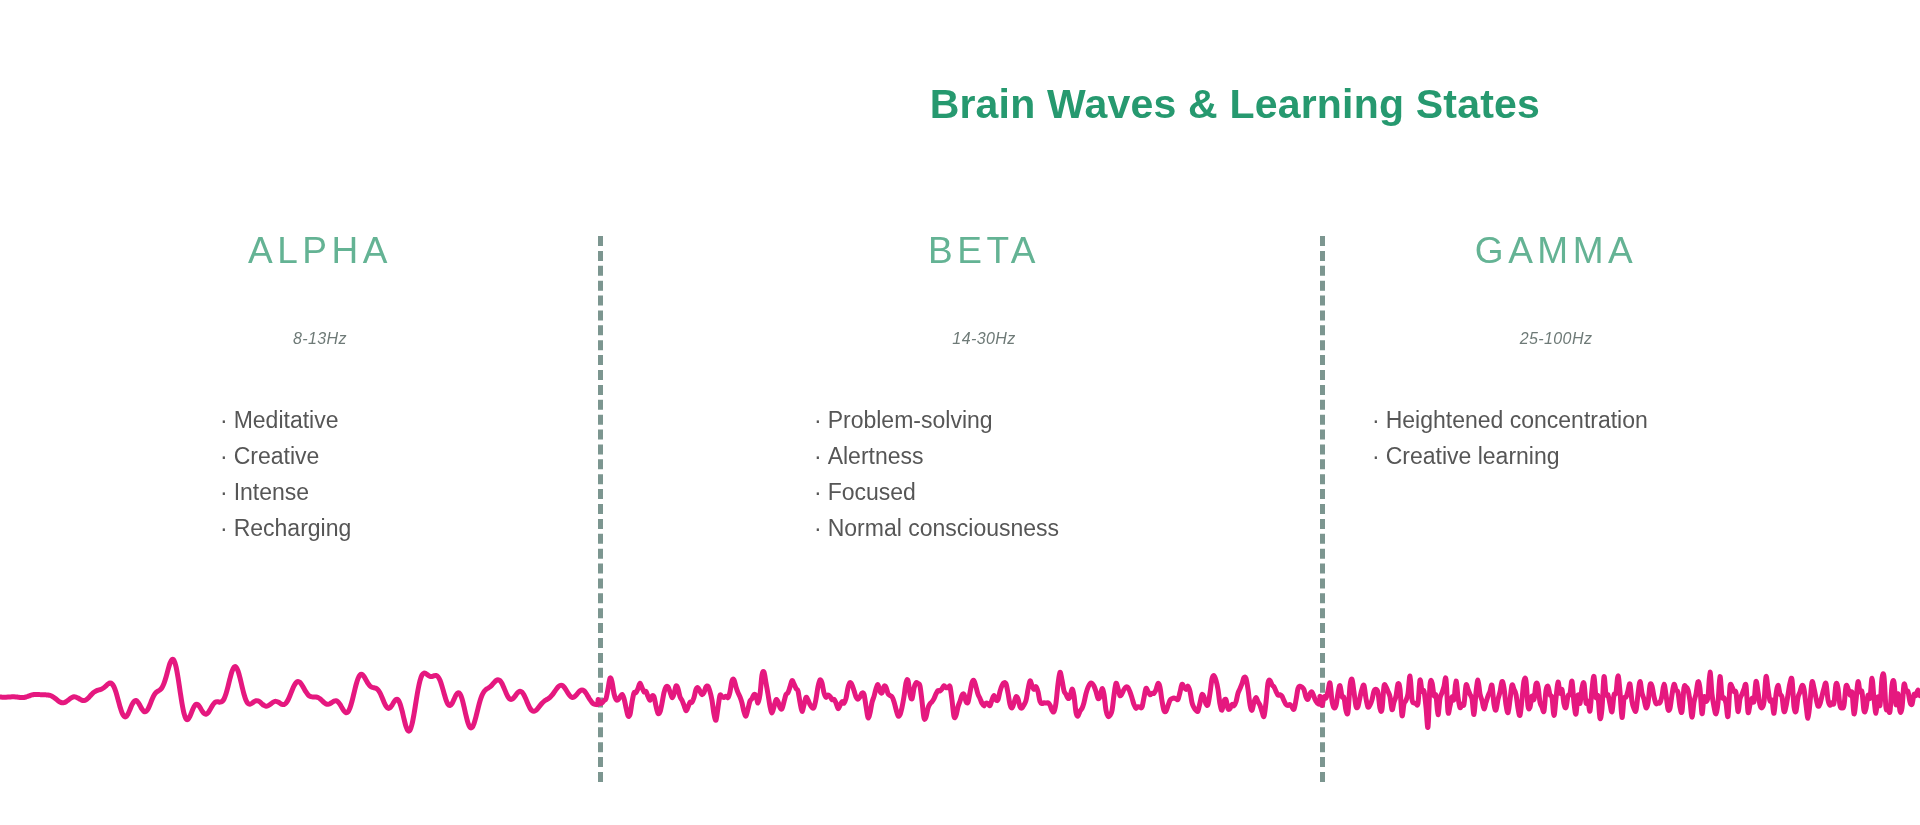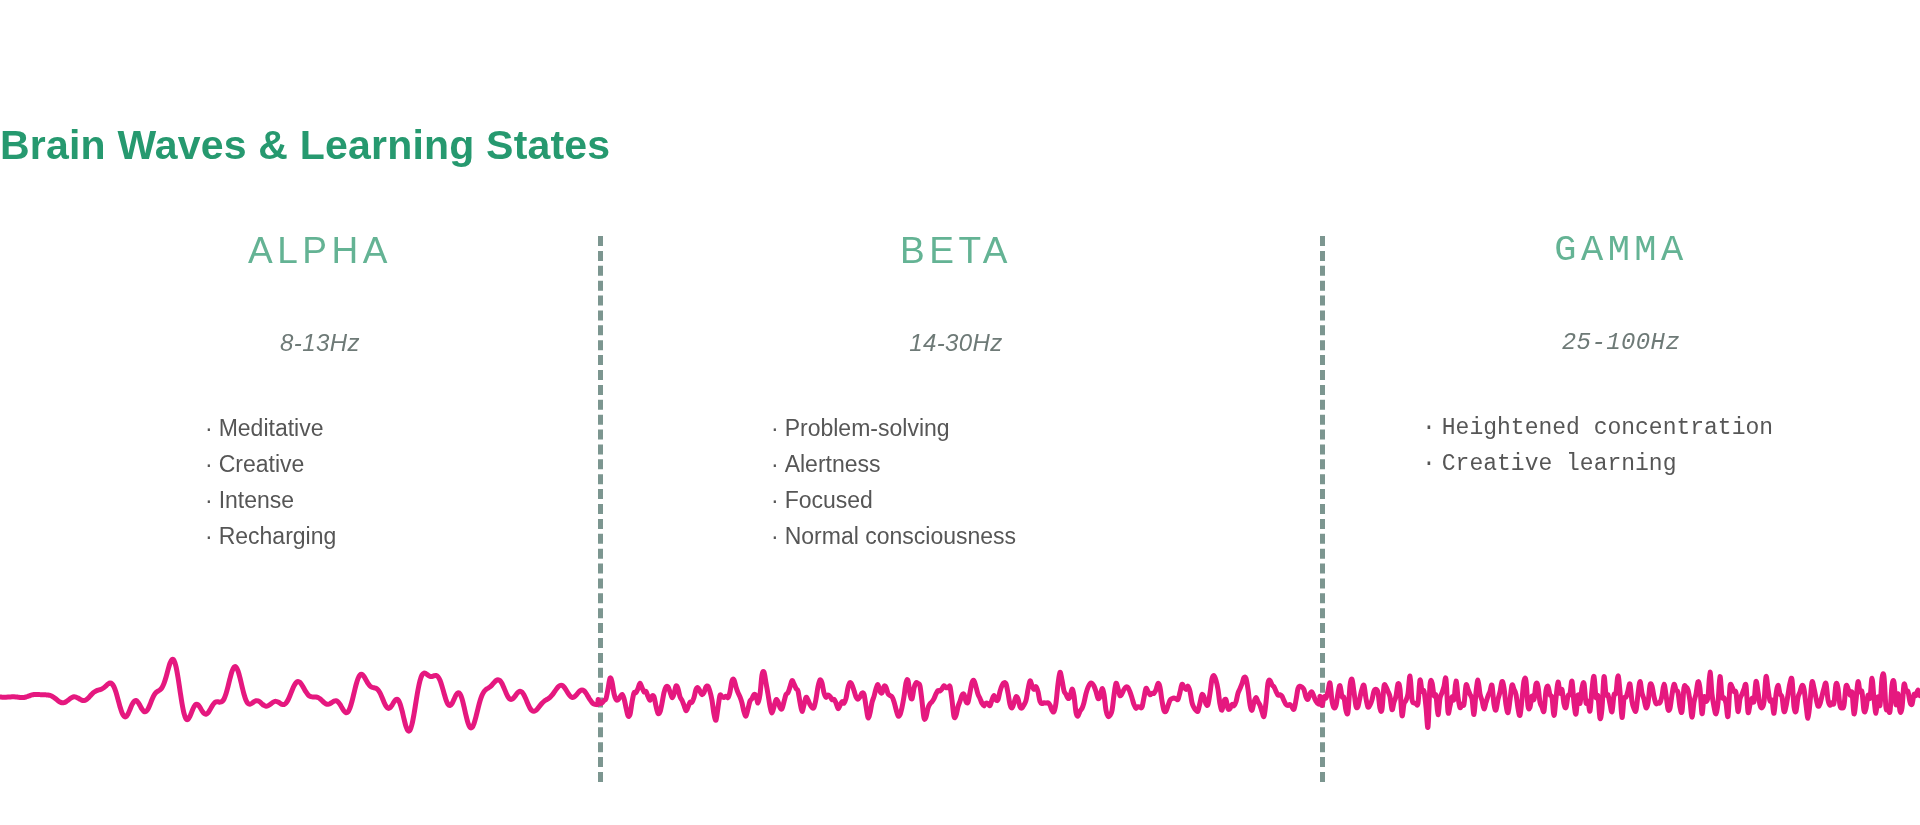--- a/index.html
+++ b/index.html
@@ -15,68 +15,67 @@
     overflow: hidden;
     font-family: "Liberation Sans", "DejaVu Sans", sans-serif;
     -webkit-font-smoothing: antialiased;
   }
 
   #page-title {
     position: absolute;
     top: 82px;
     left: 0;
     width: 1540px;
-    text-align: left;
+    text-align: right;
     font-size: 41px;
     font-weight: bold;
     color: #26996f;
     letter-spacing: 0.2px;
     line-height: 1.1;
-    margin-top: 41px;
   }
 
   .columns {
     position: absolute;
     top: 232px;
     left: 0;
     width: 1528px;
     height: 400px;
   }
 
   .column {
     position: absolute;
     top: 0;
   }
   .col-alpha  { left: 40px;   width: 560px; }
-  .col-beta   { left: 596px;  width: 720px; }
-  .col-gamma  { left: 1322px; width: 598px; font-family: Liberation Mono, monospace; }
+  .col-beta   { left: 624px;  width: 720px; }
+  .col-gamma  { left: 1257px; width: 598px; }
 
   .band-name {
     text-align: center;
     font-size: 37px;
     font-weight: normal;
     color: #64b394;
     letter-spacing: 4.5px;
     line-height: 1;
   }
 
   .band-freq {
     text-align: center;
-    font-size: 24px;
+    font-size: 16px;
     font-style: italic;
     font-weight: normal;
     color: #6e7a77;
     letter-spacing: 0.4px;
     margin-top: 62px;
     line-height: 1;
   }
 
   .band-list {
     list-style: none;
-    margin: 0;
+    margin: 15px;
     padding: 0;
     font-size: 23px;
     color: #565656;
     line-height: 36px;
     margin-top: 55px;
   }
   .band-list li {
     white-space: nowrap;
   }
   .band-list li .bullet {

